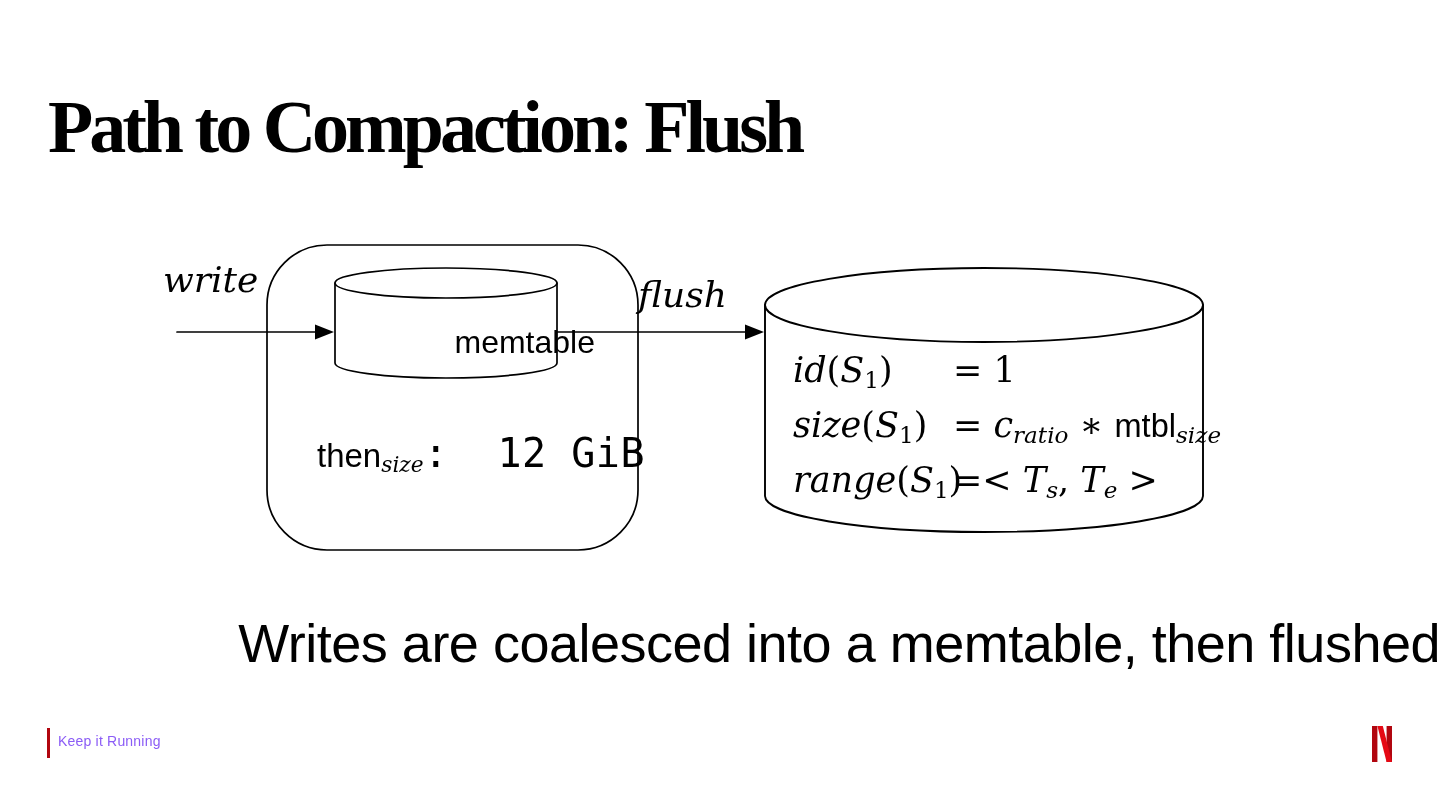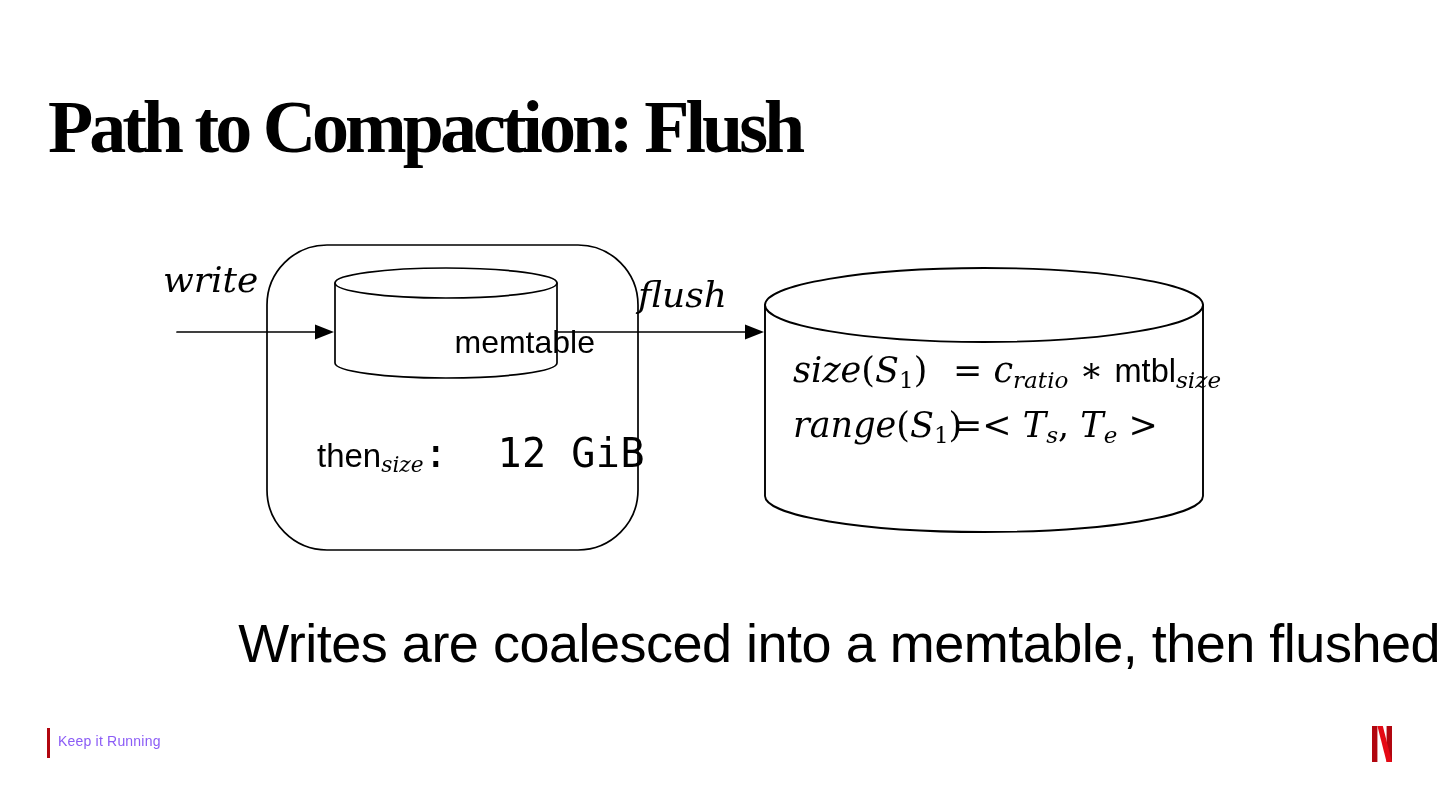--- a/index.html
+++ b/index.html
@@ -118,20 +118,23 @@
 <div class="abs math-label write-label">write</div>
 <div class="abs math-label flush-label">flush</div>
 <div class="abs memtable-label">memtable</div>
 
 <div class="abs stats">
   <div class="stat-line"><span class="seg-sans">then</span><span class="seg-subit">size</span><span class="seg-mono">:  12 GiB</span></div>
 </div>
 
 <div class="abs sstable-math">
   <div class="math-row">
+    <span class="lhs"><span class="seg-it">id</span><span class="seg-rm">(</span><span class="seg-it">S</span><span class="seg-subrm">1</span><span class="seg-rm">)</span></span><span class="rhs"><span class="seg-rm">= 1</span></span>
+  </div>
+  <div class="math-row">
     <span class="lhs"><span class="seg-it">size</span><span class="seg-rm">(</span><span class="seg-it">S</span><span class="seg-subrm">1</span><span class="seg-rm">)</span></span><span class="rhs"><span class="seg-rm">= </span><span class="seg-it">c</span><span class="seg-subit">ratio</span><span class="seg-rm"> ∗ </span><span class="seg-sans">mtbl</span><span class="seg-subit">size</span></span>
   </div>
   <div class="math-row">
     <span class="lhs"><span class="seg-it">range</span><span class="seg-rm">(</span><span class="seg-it">S</span><span class="seg-subrm">1</span><span class="seg-rm">)</span></span><span class="rhs"><span class="seg-rm">=&lt; </span><span class="seg-it">T</span><span class="seg-subit">s</span><span class="seg-rm">, </span><span class="seg-it">T</span><span class="seg-subit">e</span><span class="seg-rm"> &gt;</span></span>
   </div>
 </div>
 
 <div class="abs slide-caption">Writes are coalesced into a memtable, then flushed</div>
 
 <div class="abs footer-bar"></div>

